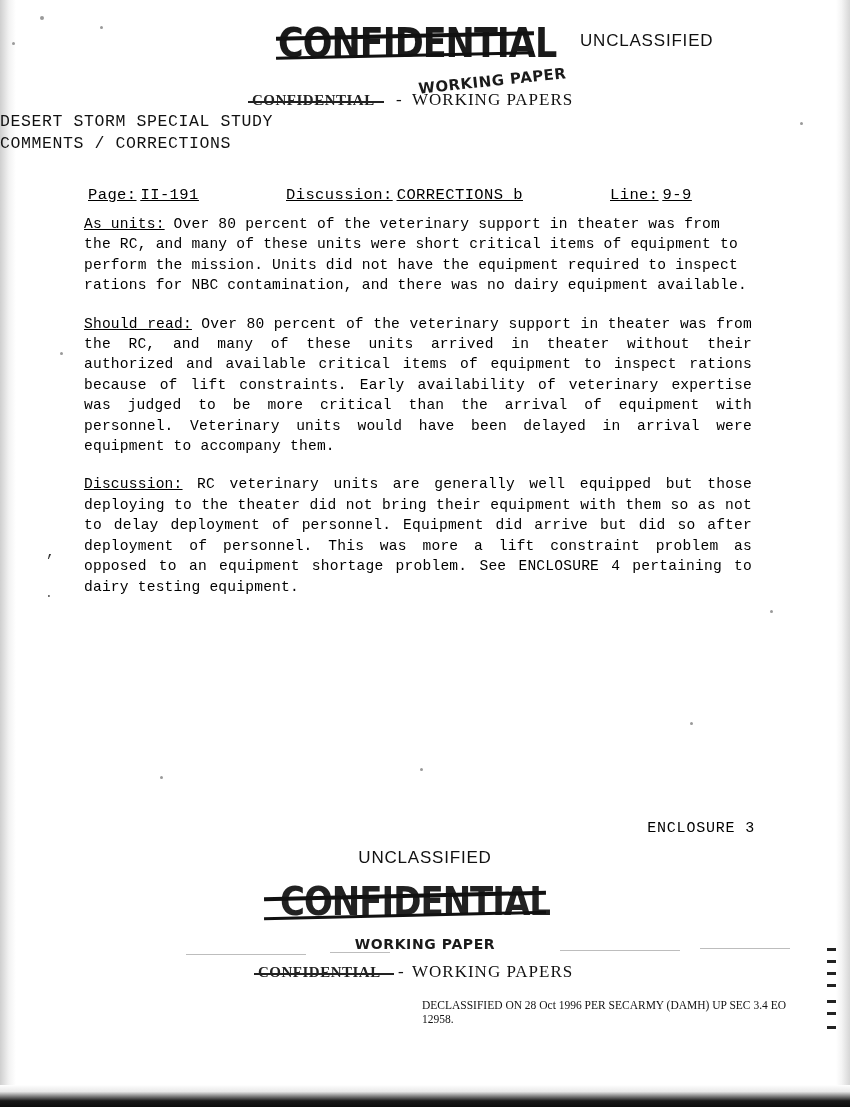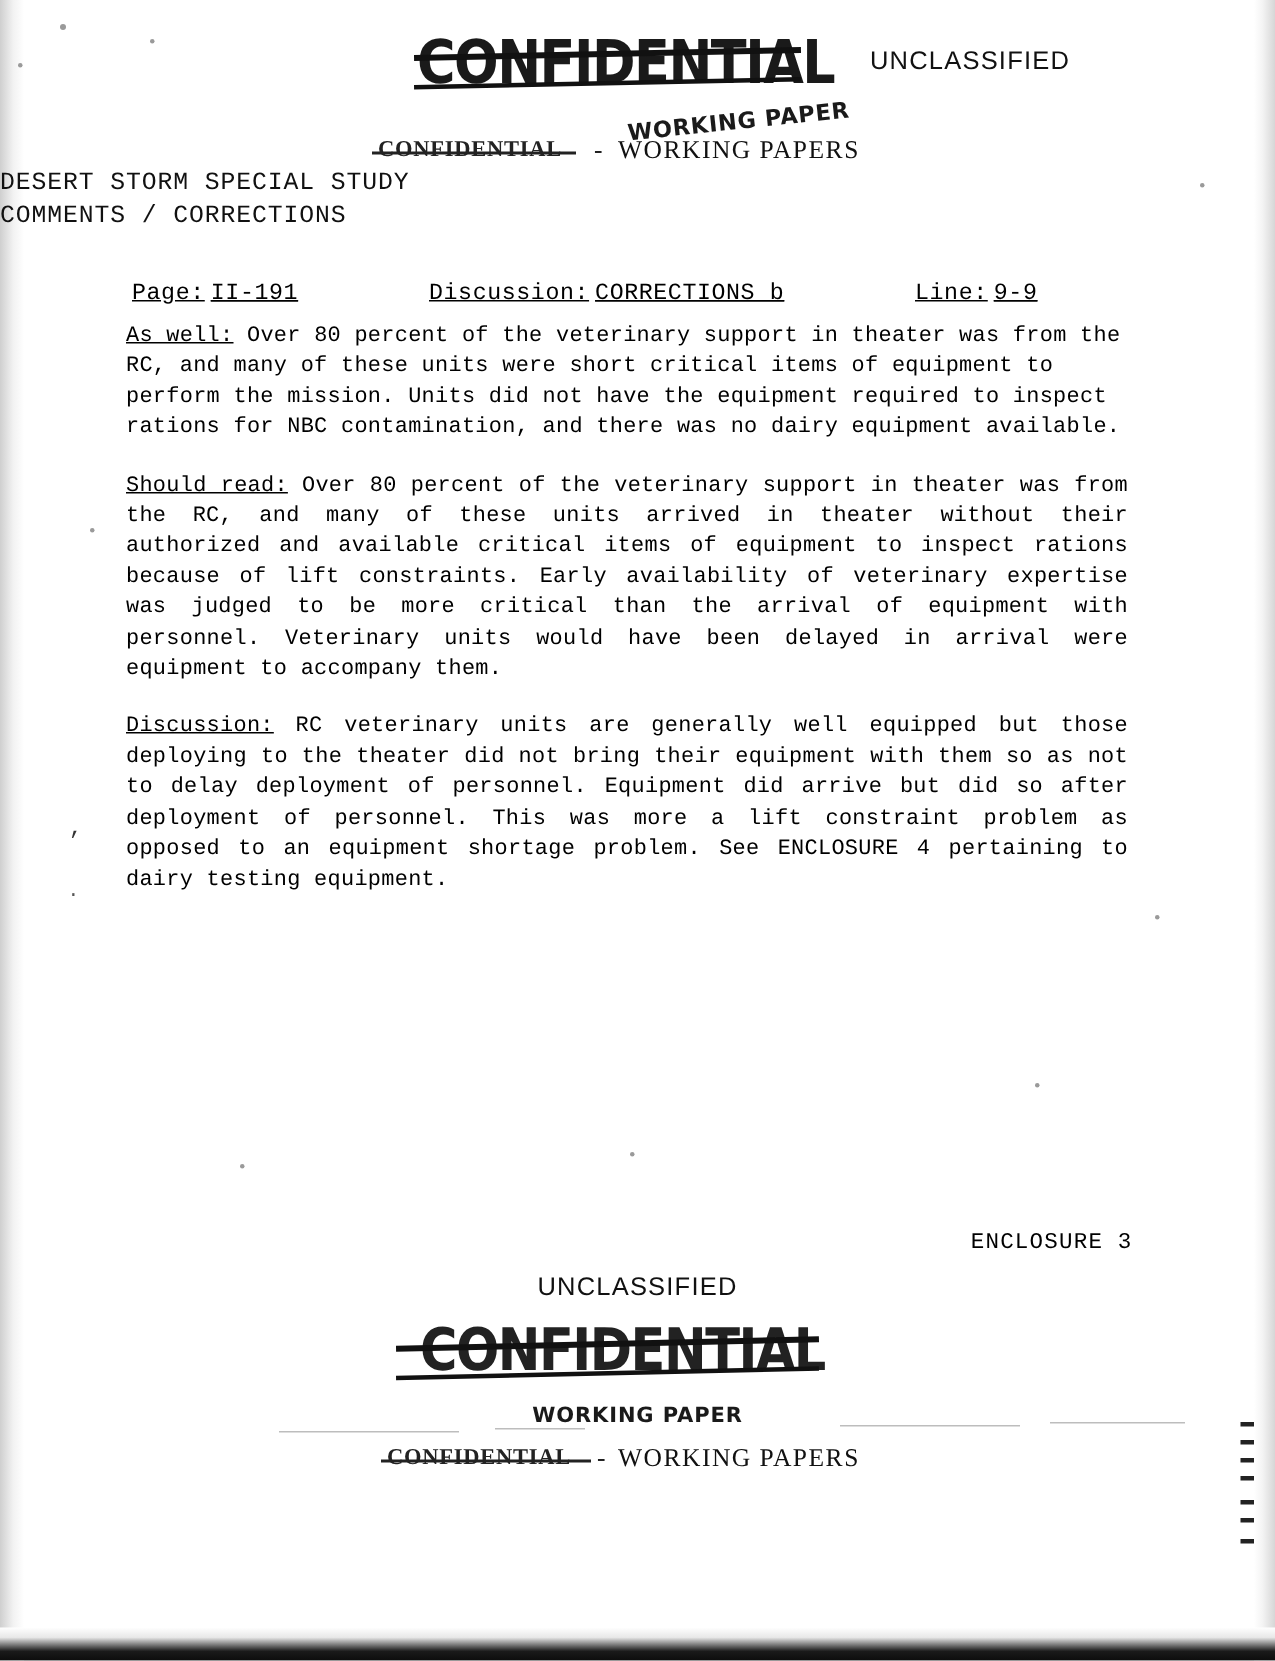--- a/index.html
+++ b/index.html
@@ -308,21 +308,21 @@
       <span class="lbl">Discussion:</span><span class="val">CORRECTIONS b</span>
     </div>
     <div class="field" style="left:522px;top:0px;">
       <span class="lbl">Line:</span><span class="val">9-9</span>
     </div>
   </div>
 
   <div class="body">
 
     <div class="para">
-      <p><span class="run-in">As well:</span><span> Over 80 percent of the veterinary support in theater was from the RC, and many of these units were short critical items of equipment to perform the mission.  Units did not have the equipment required to inspect rations for NBC contamination, and there was no dairy equipment available.</span></p>
+      <p><span class="run-in">As units:</span><span> Over 80 percent of the veterinary support in theater was from the RC, and many of these units were short critical items of equipment to perform the mission.  Units did not have the equipment required to inspect rations for NBC contamination, and there was no dairy equipment available.</span></p>
     </div>
 
     <div class="para just">
       <p><span class="run-in">Should read:</span><span>  Over 80 percent of the veterinary support in theater was from the RC, and many of these units arrived in theater without their authorized and available critical items of equipment to inspect rations because of lift constraints.  Early availability of veterinary expertise was judged to be more critical than the arrival of equipment with personnel.  Veterinary units would have been delayed in arrival were equipment to accompany them.</span></p>
     </div>
 
     <div class="para just">
       <p><span class="run-in">Discussion:</span><span>   RC veterinary units are generally well equipped but those deploying to the theater did not bring their equipment with them so as not to delay deployment of personnel.  Equipment did arrive but did so after deployment of personnel.  This was more a lift constraint problem as opposed to an equipment shortage problem.  See ENCLOSURE 4 pertaining to dairy testing equipment.</span></p>
     </div>
 
@@ -348,20 +348,21 @@
   <div class="faint-rule" style="left:560px;top:950px;width:120px;"></div>
   <div class="faint-rule" style="left:700px;top:948px;width:90px;"></div>
 
   <div class="conf-struck-bottom">
     <span>CONFIDENTIAL</span>
     <span class="sline"></span>
   </div>
   <div class="dash-hdr" style="top:962px;left:398px;">-</div>
   <div class="working-papers-bottom">WORKING PAPERS</div>
 
+  <div class="declass">DECLASSIFIED ON 28 Oct 1996 PER SECARMY (DAMH) UP SEC 3.4 EO 12958.</div>
 
   <div class="tick-mark" style="top:948px;"></div>
   <div class="tick-mark" style="top:960px;"></div>
   <div class="tick-mark" style="top:972px;"></div>
   <div class="tick-mark" style="top:984px;"></div>
   <div class="tick-mark" style="top:1000px;"></div>
   <div class="tick-mark" style="top:1012px;"></div>
   <div class="tick-mark" style="top:1026px;"></div>
 
   <div class="edge-bottom"></div>

